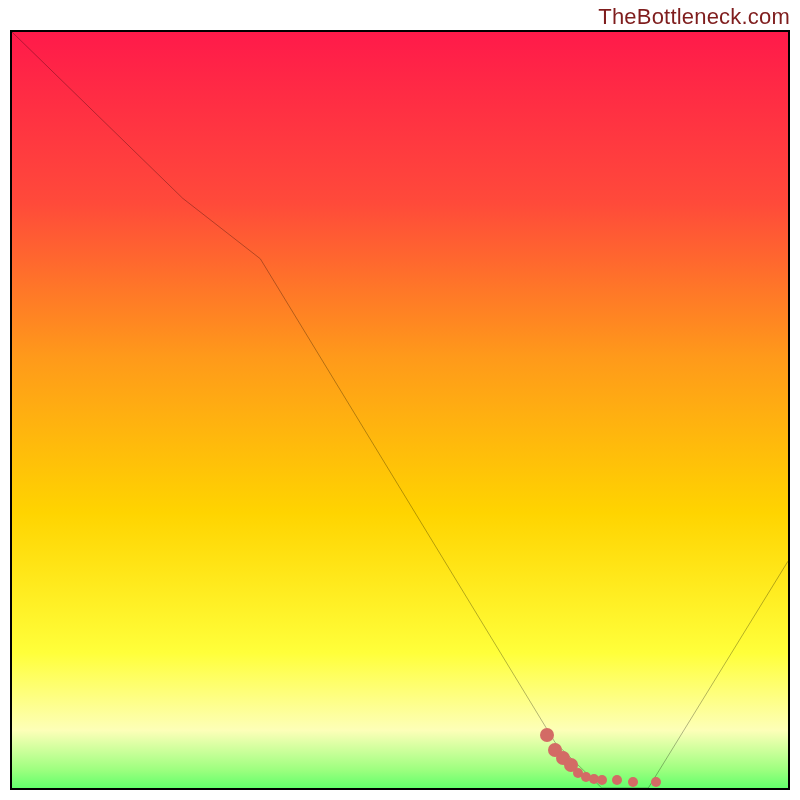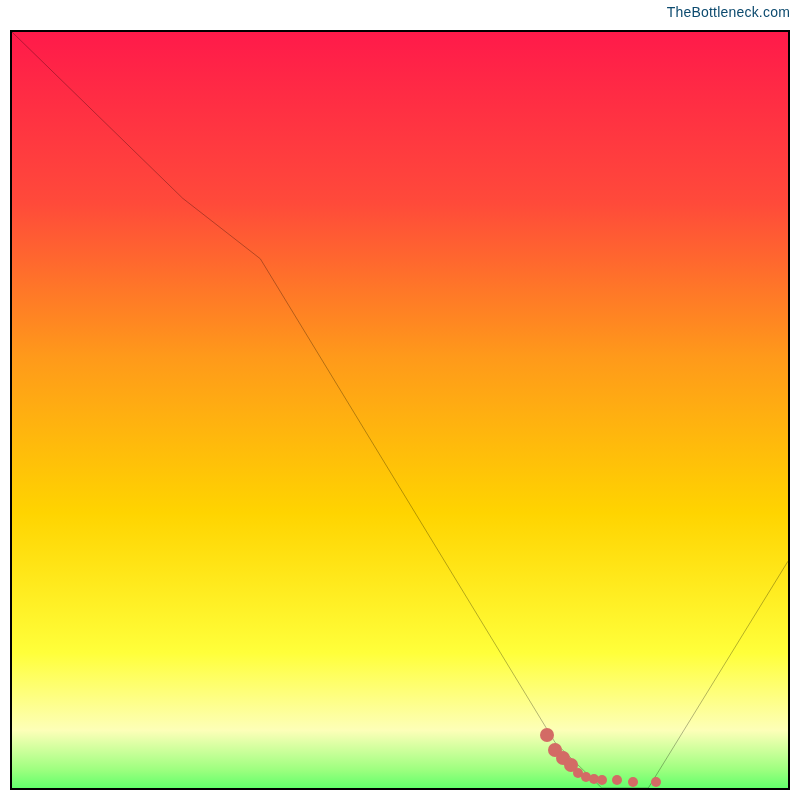--- a/index.html
+++ b/index.html
@@ -10,22 +10,22 @@
   }
   .wrap {
     width: 800px;
     height: 800px;
     position: relative;
   }
   .watermark {
     position: absolute;
     top: 4px;
     right: 10px;
-    color: #0c4a6e;
-    font-size: 14px;
+    color: #7f1d1d;
+    font-size: 22px;
     letter-spacing: 0.2px;
     font-weight: 500;
   }
   .plot {
     position: absolute;
     left: 10px;
     top: 30px;
     width: 780px;
     height: 760px;
     box-sizing: border-box;

